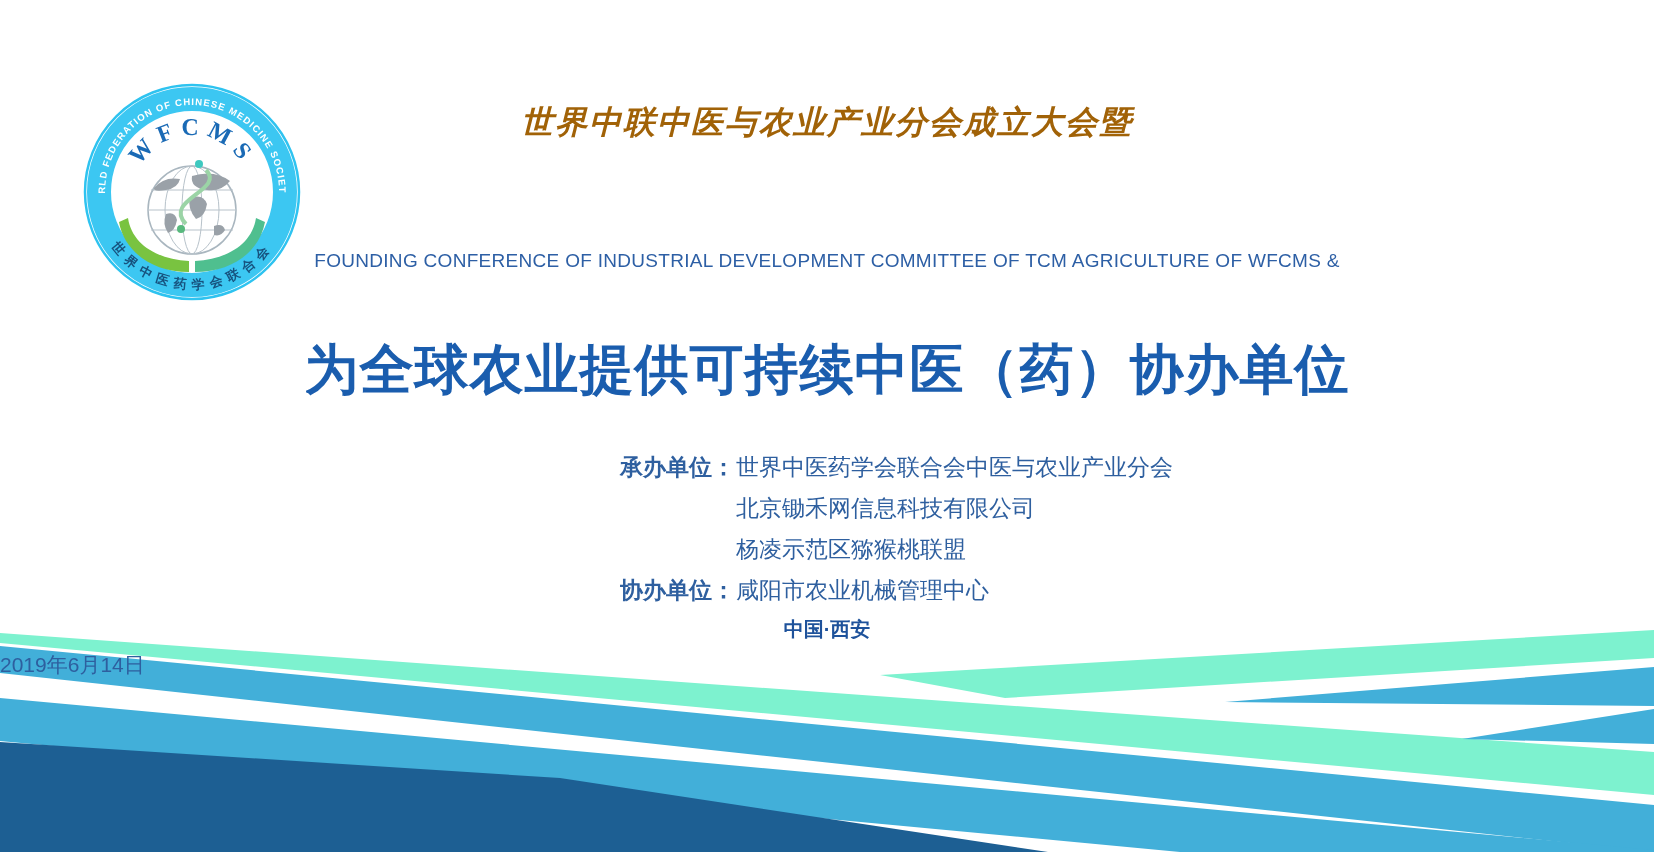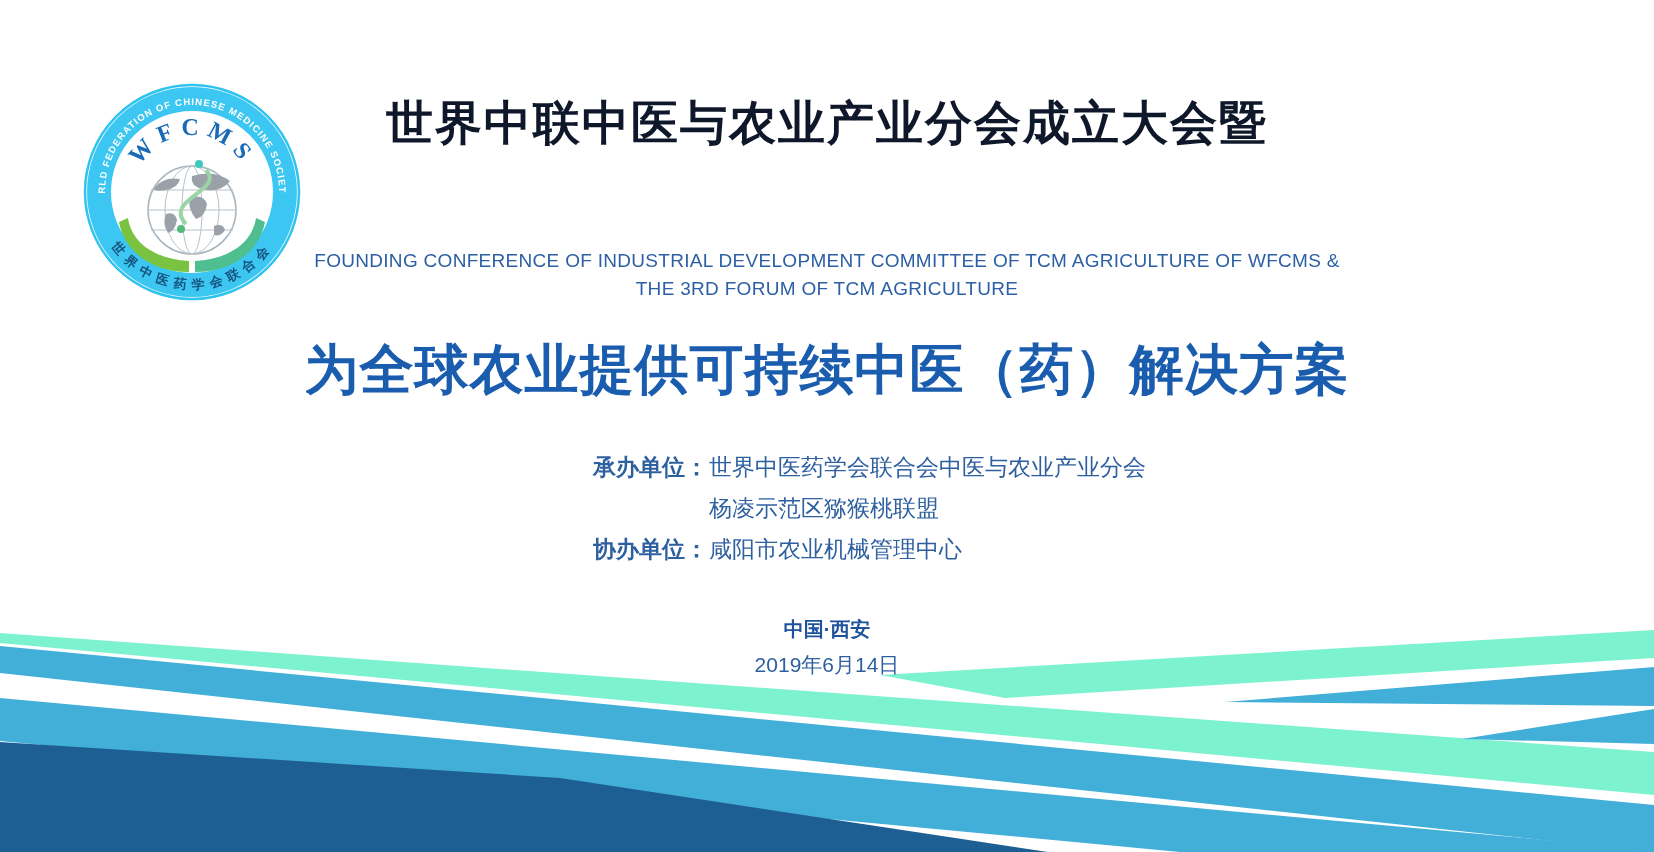--- a/index.html
+++ b/index.html
@@ -10,42 +10,43 @@
     overflow:hidden;
     font-family:"Liberation Sans", sans-serif;
   }
   .deco{position:absolute;left:0;top:0;width:1654px;height:852px;z-index:0;}
   .content{position:absolute;left:0;top:0;width:1654px;height:852px;z-index:1;}
 
   .logo{position:absolute;left:80px;top:80px;width:224px;height:224px;}
 
   .title-block{position:absolute;left:0;right:0;top:94px;text-align:center;}
   .title-line{
-    color:#0f172a;font-weight:bold;font-size:47px;line-height:57px;
+    color:#a16207;font-weight:bold;font-size:32px;line-height:57px;
     letter-spacing:2px;
+    font-style:italic;
   }
   .subtitle-block{position:absolute;left:0;right:0;top:247px;text-align:center;}
   .subtitle-line{
     color:#2d5fa5;font-size:19px;line-height:28px;letter-spacing:0.3px;
   }
   .slogan{
     position:absolute;left:0;right:0;top:334px;text-align:center;
     color:#1a5dae;font-weight:bold;font-size:54px;letter-spacing:1px;
   }
   .org-block{
-    position:absolute;left:593px;top:447px;
+    position:absolute;left:620px;top:447px;
     color:#2e5f9f;font-size:23px;line-height:41px;white-space:nowrap;
   }
   .org-label{font-weight:bold;display:inline-block;min-width:116px;}
   .location{
     position:absolute;left:0;right:0;top:616px;text-align:center;
     color:#1e529b;font-weight:bold;font-size:20px;
   }
   .date{
-    position:absolute;left:0;right:0;top:651px;text-align:center;
+    position:absolute;left:0;right:0;top:651px;text-align:left;
     color:#2e5f9f;font-size:21px;
   }
 </style>
 </head>
 <body>
 
 <div class="page">
 
   <svg class="deco" viewBox="0 0 1654 852" preserveAspectRatio="none" aria-hidden="true">
 
@@ -101,28 +102,30 @@
         <path d="M 64,26 C 60,52 36,67 3,69 L 3,80 C 42,80 68,58 73,30 Z" fill="#4fbf8f"></path>
       </g>
     </svg>
 
     <div class="title-block">
       <div class="title-line">世界中联中医与农业产业分会成立大会暨</div>
     </div>
 
     <div class="subtitle-block">
       <div class="subtitle-line">FOUNDING CONFERENCE OF INDUSTRIAL DEVELOPMENT COMMITTEE OF TCM AGRICULTURE OF WFCMS &amp;</div>
-      <div class="subtitle-line">THE 3RD FORUM OF TCM AGRICULTURE</div>
     </div>
 
-    <div class="slogan">为全球农业提供可持续中医（药）解决方案</div>
+    <div class="slogan">为全球农业提供可持续中医（药）协办单位</div>
 
     <div class="org-block">
       <div class="org-row">
         <span class="org-label">承办单位：</span><span class="org-value">世界中医药学会联合会中医与农业产业分会</span>
+      </div>
+      <div class="org-row">
+        <span class="org-label"></span><span class="org-value">北京锄禾网信息科技有限公司</span>
       </div>
       <div class="org-row">
         <span class="org-label"></span><span class="org-value">杨凌示范区猕猴桃联盟</span>
       </div>
       <div class="org-row">
         <span class="org-label">协办单位：</span><span class="org-value">咸阳市农业机械管理中心</span>
       </div>
     </div>
 
     <div class="location">中国·西安</div>

